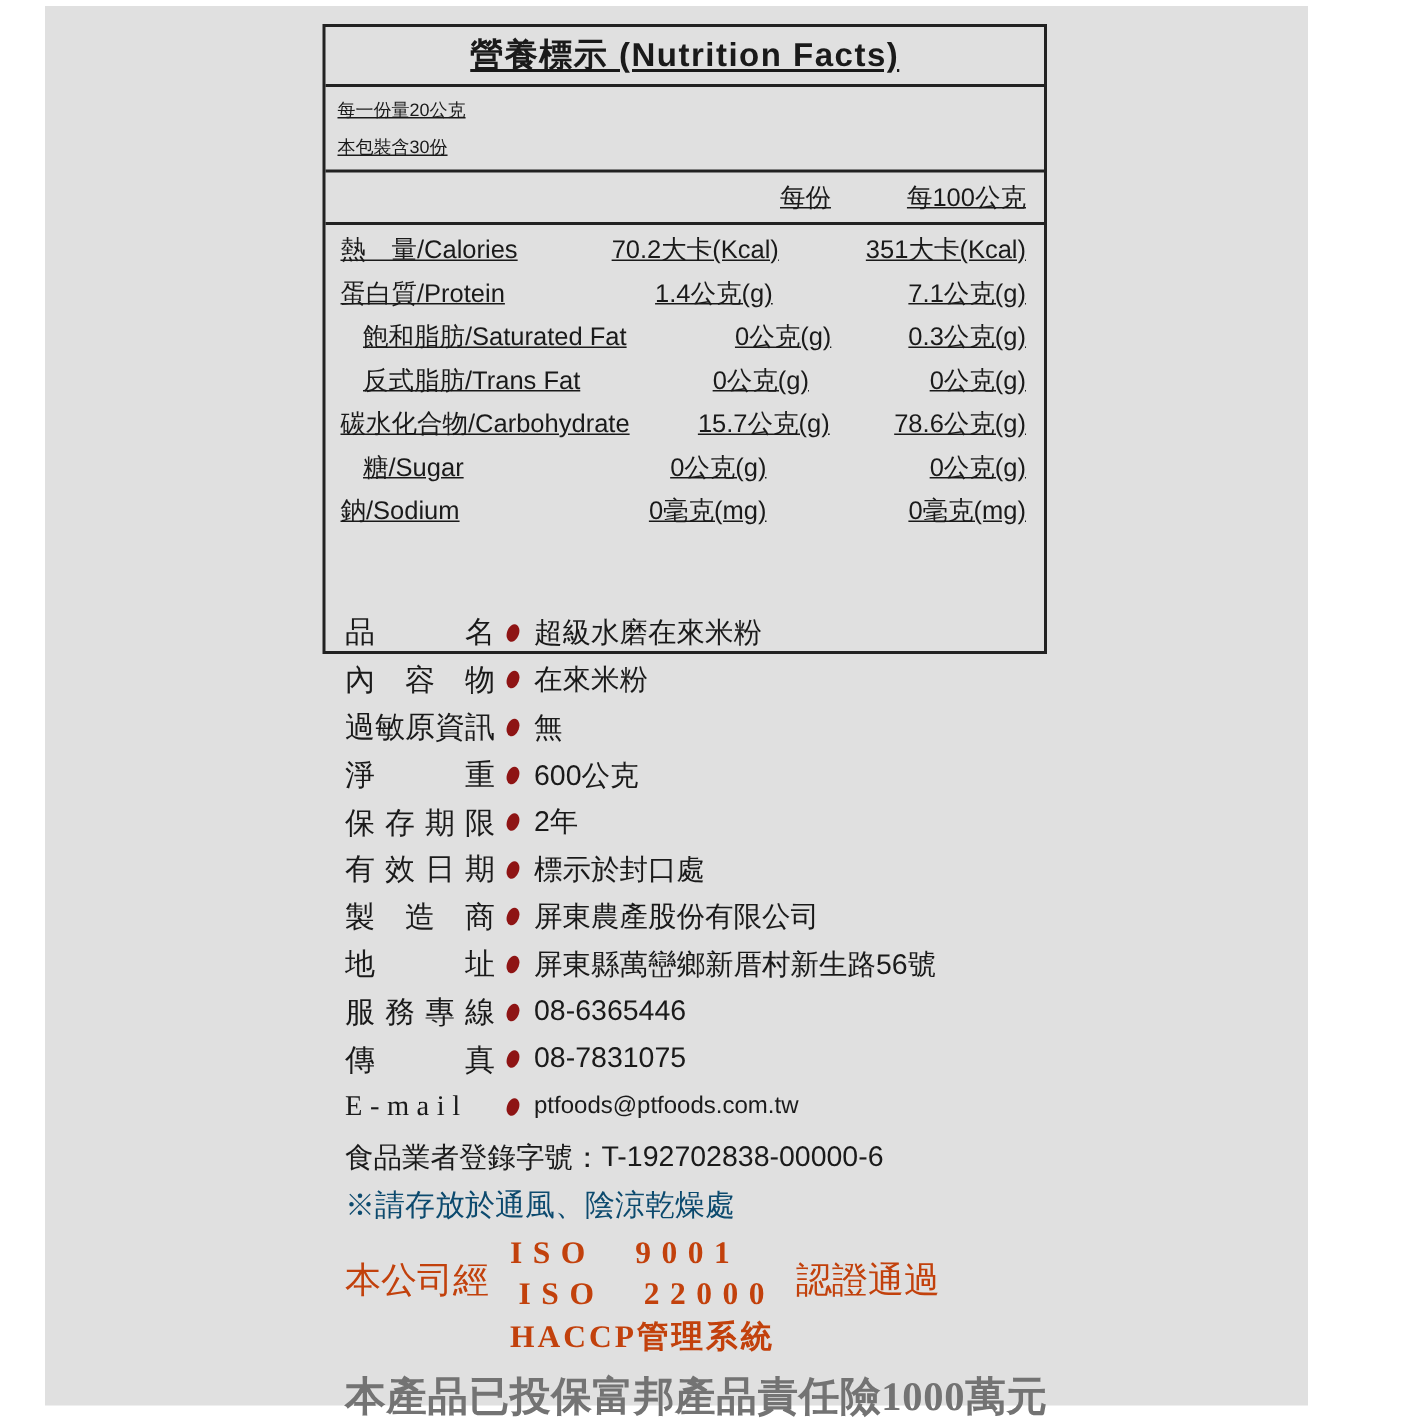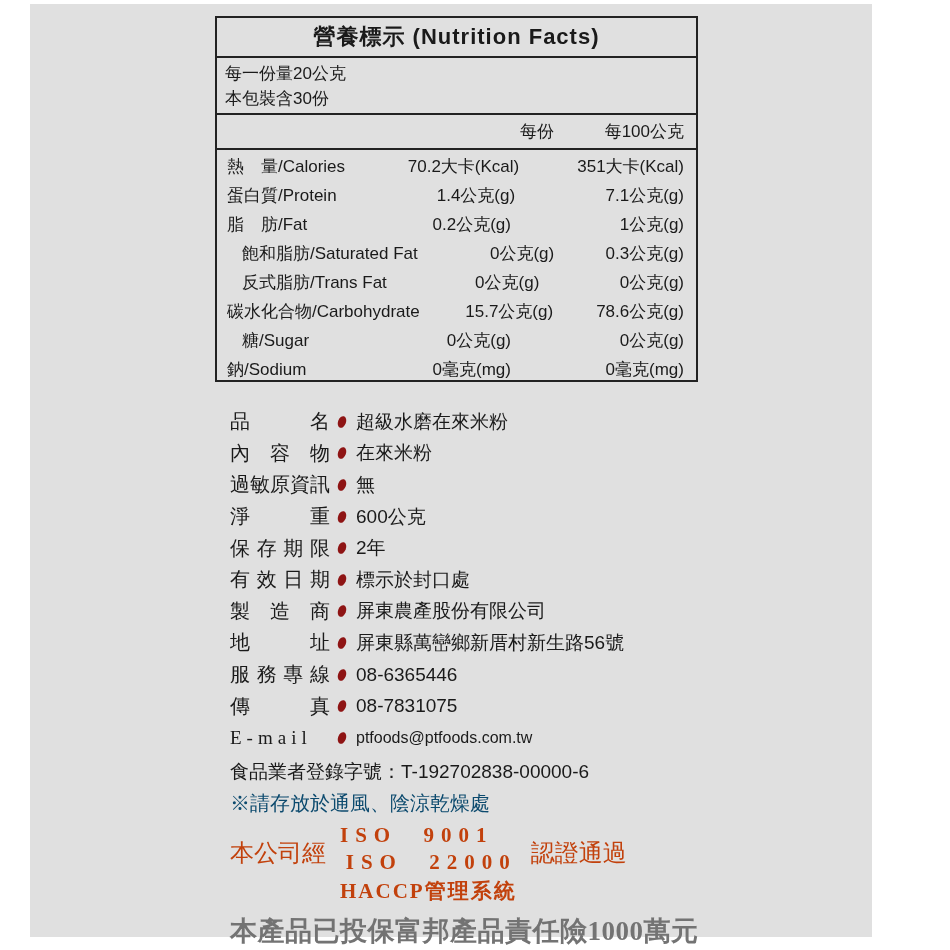--- a/index.html
+++ b/index.html
@@ -6,29 +6,29 @@
   body{
     width:950px;height:950px;position:relative;background:#ffffff;
     font-family:"Liberation Sans", sans-serif;color:#1a1a1a;overflow:hidden;
   }
   .photo-panel{
     position:absolute;left:30px;top:4px;width:842px;height:933px;
     background:#e0e0e0;
   }
   
   .nt{
-    position:absolute;left:185px;top:12px;width:483px;height:366px;
-    border:2px solid #222;box-sizing:border-box;
+    position:absolute;left:185px;top:12px;width:483px;height:420px;
+    border:2px solid #222;box-sizing:border-box;text-decoration:underline;
   }
   .nt-title{
     height:38px;line-height:38px;text-align:center;font-weight:bold;
     font-size:22px;border-bottom:2px solid #222;letter-spacing:1px;
   }
   .nt-serving{
-    padding:3px 0 2px 8px;font-size:17px;line-height:25px;border-bottom:2px solid #222;
+    padding:3px 0 2px 8px;font-size:12px;line-height:25px;border-bottom:2px solid #222;
   }
   .nt-cols{
     display:flex;align-items:center;height:33px;padding:0 12px 0 10px;
     border-bottom:2px solid #222;font-size:17px;
   }
   .nt-cols .sp{flex:1;}
   .nt-cols .c1{width:140px;text-align:right;}
   .nt-cols .c2{width:130px;text-align:right;}
   .nt-body{padding-top:2px;}
   .nt-row{
@@ -98,25 +98,20 @@
     <span class="nt-v1">70.2大卡(Kcal)</span>
     <span class="nt-v2">351大卡(Kcal)</span>
   </div>
 
   <div class="nt-row">
     <span class="nt-label">蛋白質/Protein</span>
     <span class="nt-v1">1.4公克(g)</span>
     <span class="nt-v2">7.1公克(g)</span>
   </div>
 
-  <div class="nt-row">
-    <span class="nt-label">脂　肪/Fat</span>
-    <span class="nt-v1">0.2公克(g)</span>
-    <span class="nt-v2">1公克(g)</span>
-  </div>
 
   <div class="nt-row">
     <span class="nt-label indent">飽和脂肪/Saturated Fat</span>
     <span class="nt-v1">0公克(g)</span>
     <span class="nt-v2">0.3公克(g)</span>
   </div>
 
   <div class="nt-row">
     <span class="nt-label indent">反式脂肪/Trans Fat</span>
     <span class="nt-v1">0公克(g)</span>

